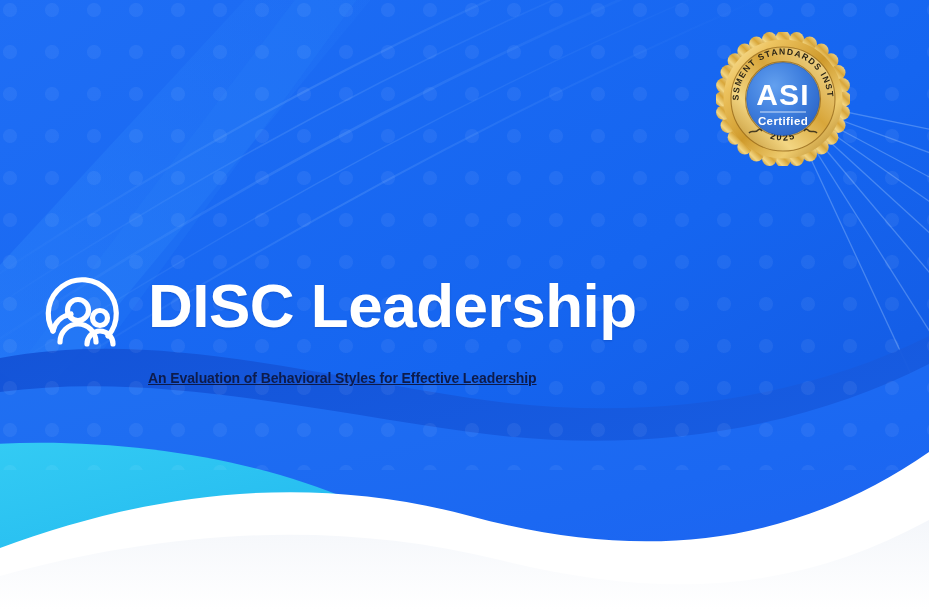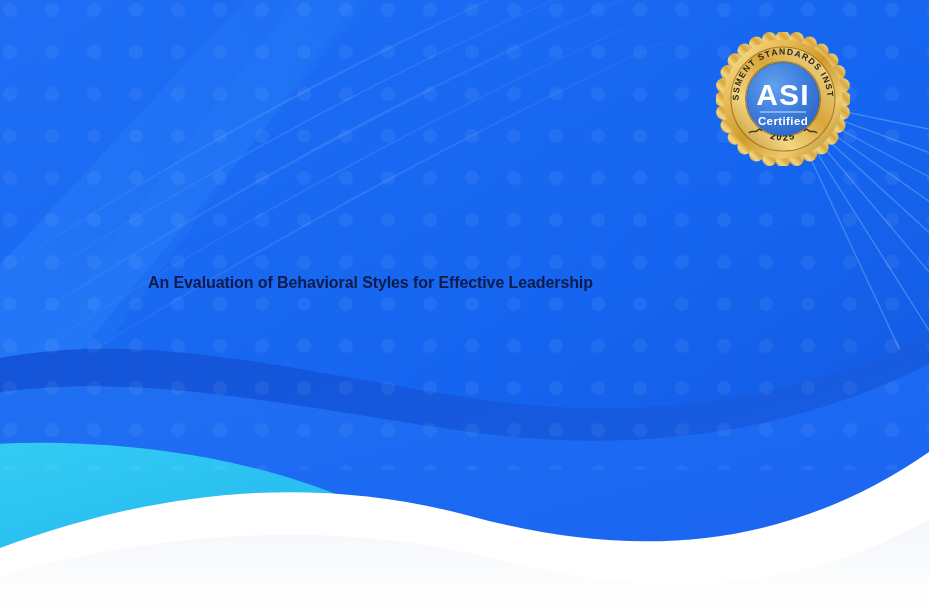--- a/index.html
+++ b/index.html
@@ -78,24 +78,25 @@
     letter-spacing: -0.5px;
     line-height: 1.0;
     white-space: nowrap;
     text-shadow: 0 1px 2px rgba(0,20,70,0.18);
   }
 
   .sub-title {
     margin-left: 112px;
     margin-top: 16px;
     color: #0d1b4b;
-    font-size: 16px;
+    font-size: 14px;
     font-weight: bold;
     letter-spacing: -0.1px;
     white-space: nowrap;
+    text-decoration: underline;
   }
 </style>
 </head>
 <body>
 
 <div id="cover">
 
   <svg class="bg-svg" viewBox="0 0 929 610" preserveAspectRatio="none">
     <defs>
       <linearGradient id="gBase" x1="0" y1="0" x2="1" y2="1">
@@ -266,17 +267,41 @@
 
       <text x="67" y="72.5" text-anchor="middle" font-family="'Liberation Sans', sans-serif" font-size="30" font-weight="bold" fill="#ffffff" letter-spacing="1.2">ASI</text>
 
       <line x1="44" y1="80" x2="90" y2="80" stroke="#dce9fb" stroke-width="1.1" opacity="0.9"></line>
 
       <text x="67" y="93" text-anchor="middle" font-family="'Liberation Sans', sans-serif" font-size="11.5" font-weight="bold" fill="#ffffff" letter-spacing="0.4">Certified</text>
     </svg>
   </div>
 
   <div class="title-block">
+    <div class="title-row">
+
+      <div class="brand-mark">
+        <svg viewBox="0 0 96 96" width="96" height="96">
+          <g fill="none" stroke="#ffffff" stroke-width="5.2" stroke-linecap="round" stroke-linejoin="round">
+
+            <path d="M 17 73
+                     A 34 34 0 1 1 72 78"></path>
+
+            <path d="M 17 73 C 19 64, 26 58, 35 56"></path>
+
+            <circle cx="42" cy="52" r="10.5"></circle>
+
+            <path d="M 24 84 a 18 18 0 0 1 36 0"></path>
+
+            <circle cx="64" cy="60" r="7.5"></circle>
+
+            <path d="M 51 86 a 13 13 0 0 1 26 0"></path>
+          </g>
+        </svg>
+      </div>
+
+      <div class="main-title">DISC Leadership</div>
+    </div>
 
     <div class="sub-title">An Evaluation of Behavioral Styles for Effective Leadership</div>
   </div>
 
 </div>
 
 </body></html>

